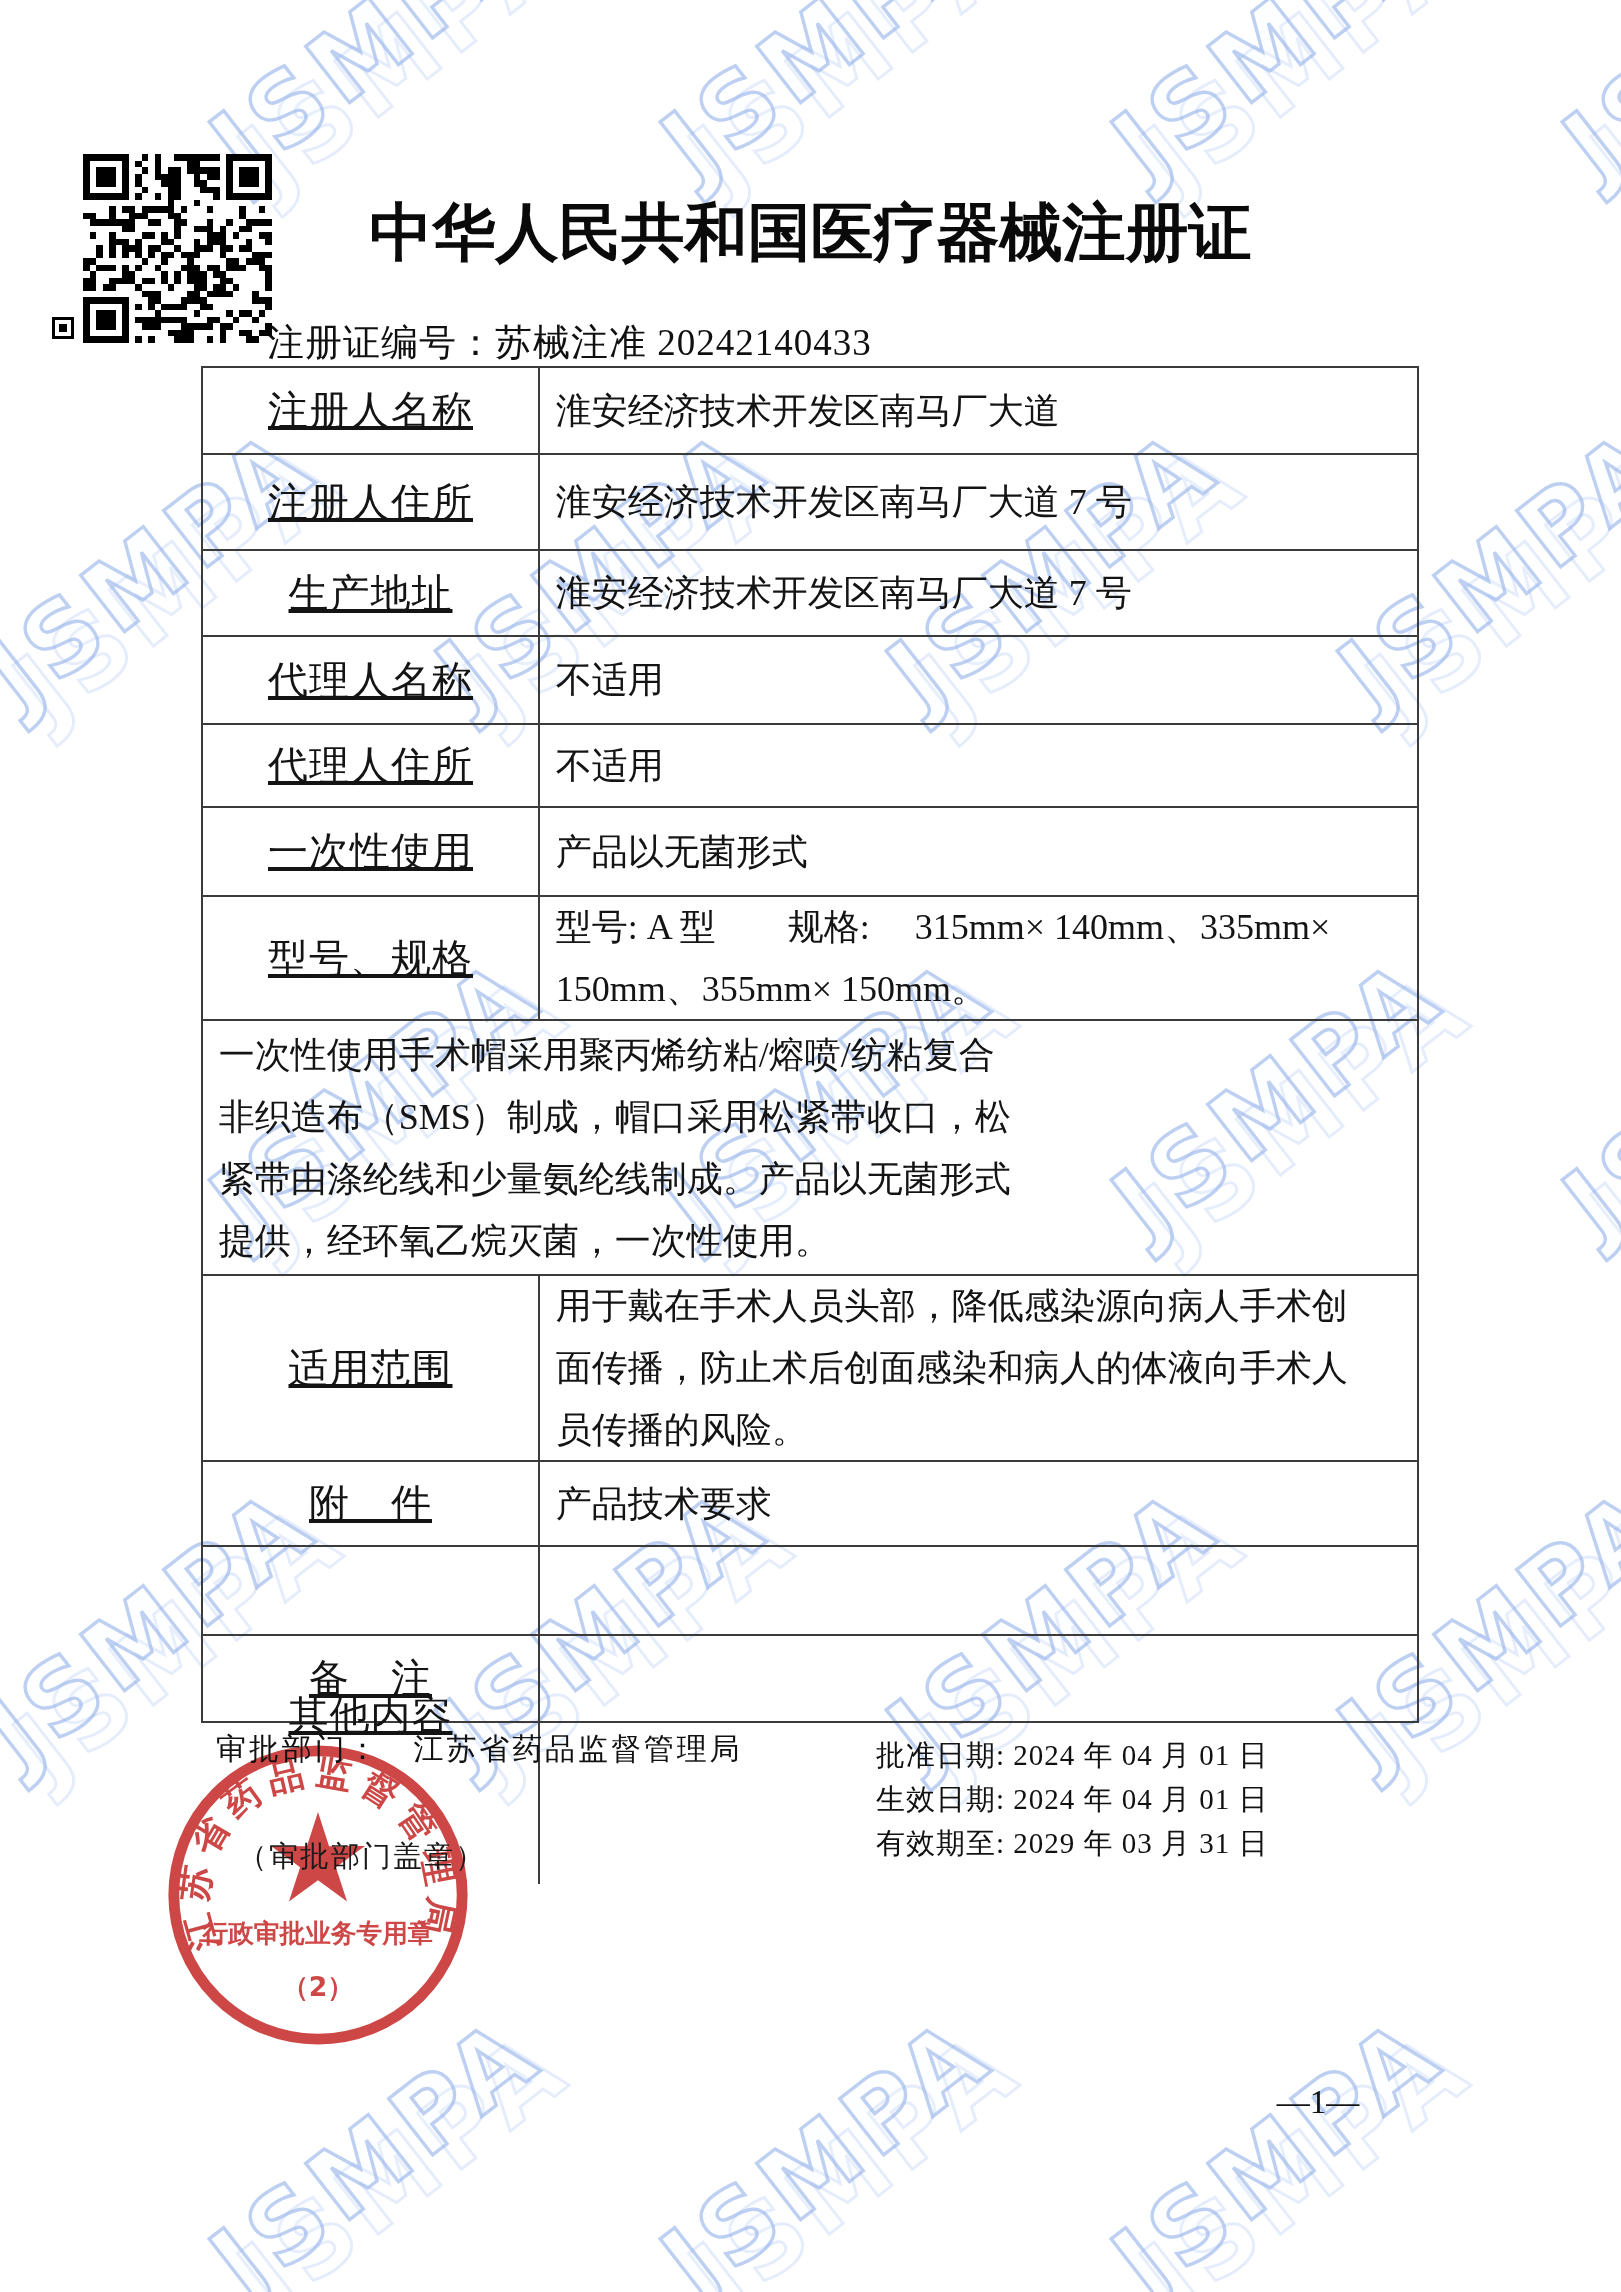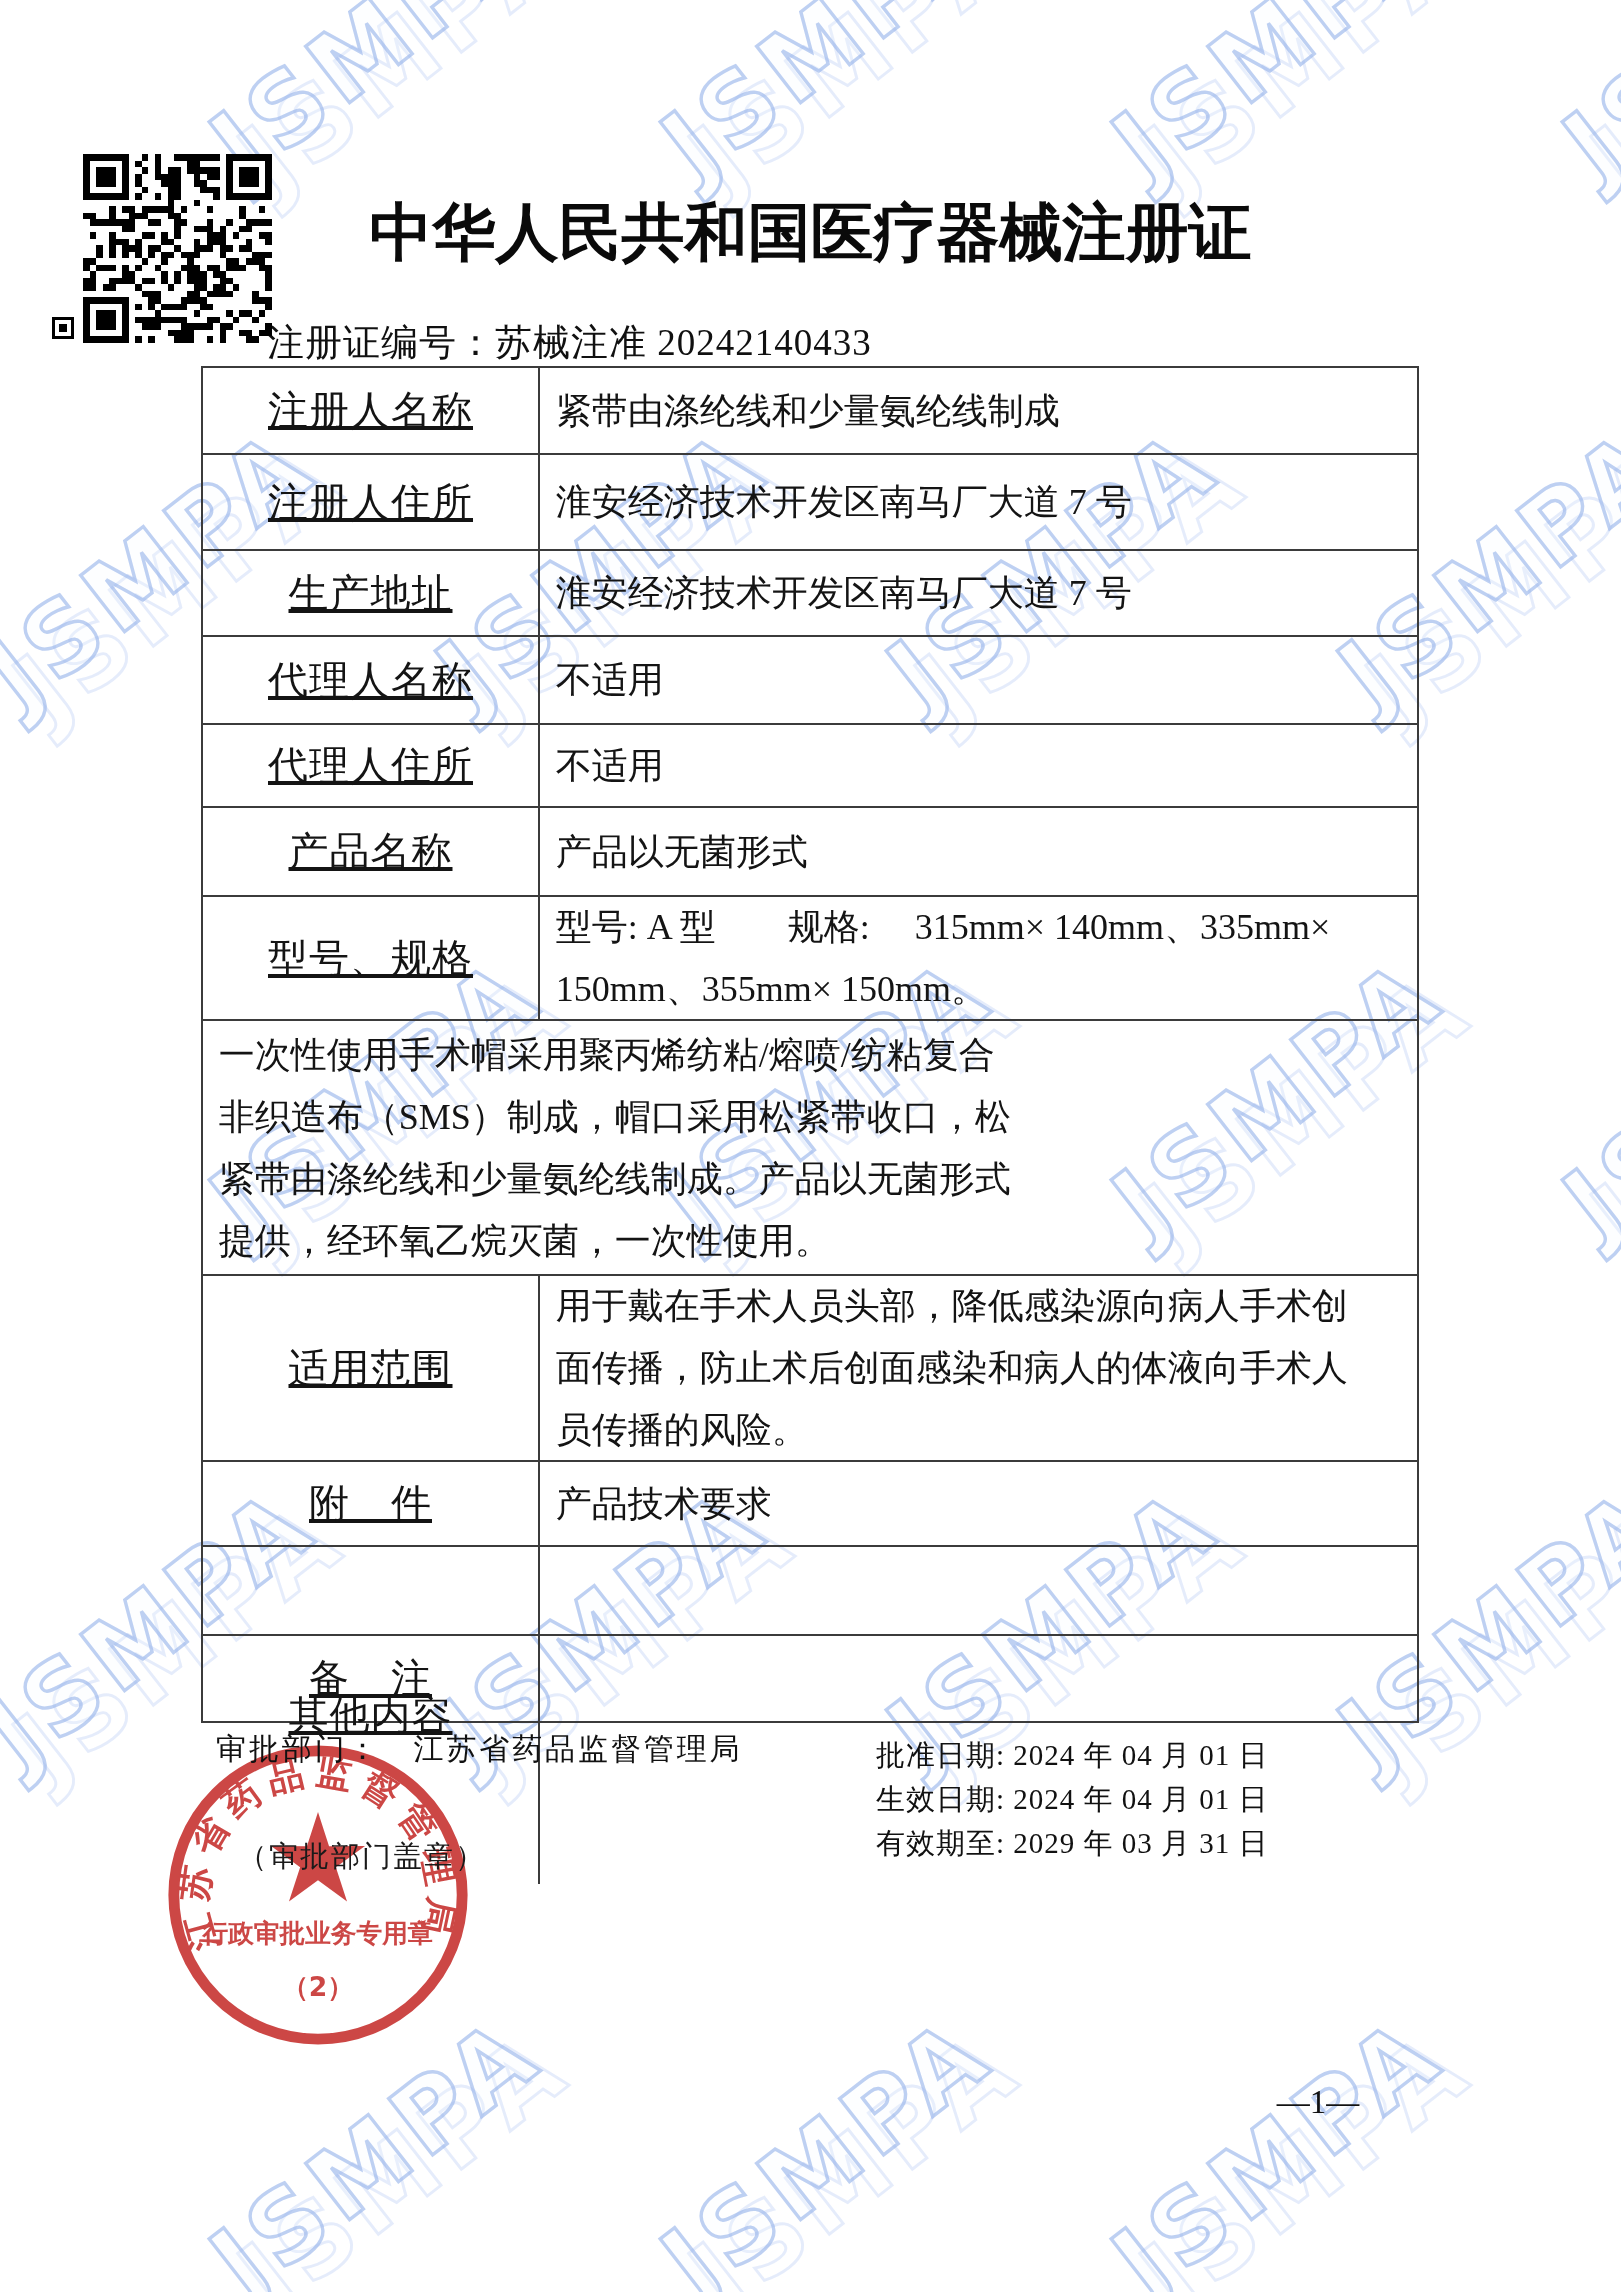--- a/index.html
+++ b/index.html
@@ -506,21 +506,21 @@
   </div>
   <div class="qr-mini"></div>
 
   <div class="title">中华人民共和国医疗器械注册证</div>
   <div class="regline">注册证编号：苏械注准 20242140433</div>
 
   <div class="cert-table">
     <div class="trow">
         <div class="cell-l">注册人名称</div>
         <div class="cell-v">
-          <span class="txt">紧带由涤纶线和少量氨纶线制成</span>
+          <span class="txt">淮安经济技术开发区南马厂大道</span>
         </div>
       </div>
     <div class="trow">
         <div class="cell-l">注册人住所</div>
         <div class="cell-v">
           <span class="txt">淮安经济技术开发区南马厂大道 7 号</span>
         </div>
       </div>
     <div class="trow">
         <div class="cell-l">生产地址</div>
@@ -534,21 +534,21 @@
           <span class="txt">不适用</span>
         </div>
       </div>
     <div class="trow">
         <div class="cell-l">代理人住所</div>
         <div class="cell-v">
           <span class="txt">不适用</span>
         </div>
       </div>
     <div class="trow">
-        <div class="cell-l">产品名称</div>
+        <div class="cell-l">一次性使用</div>
         <div class="cell-v">
           <span class="txt">产品以无菌形式</span>
         </div>
       </div>
     <div class="trow">
         <div class="cell-l">型号、规格</div>
         <div class="cell-v">
           <span class="txt">型号: A 型　　规格:　 315mm× 140mm、335mm×
 150mm、355mm× 150mm。</span>
         </div>

